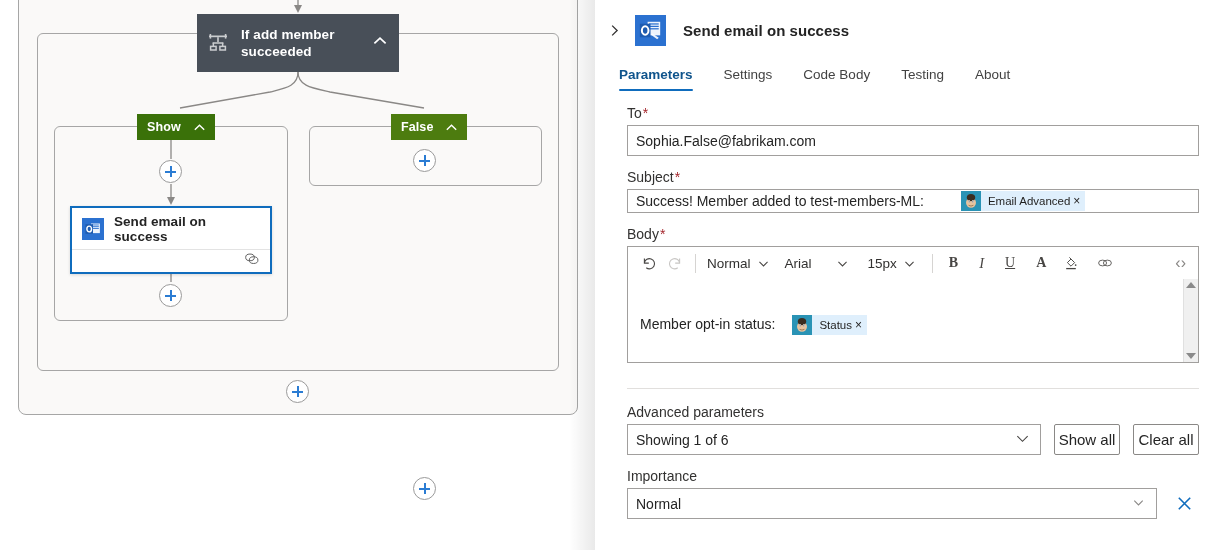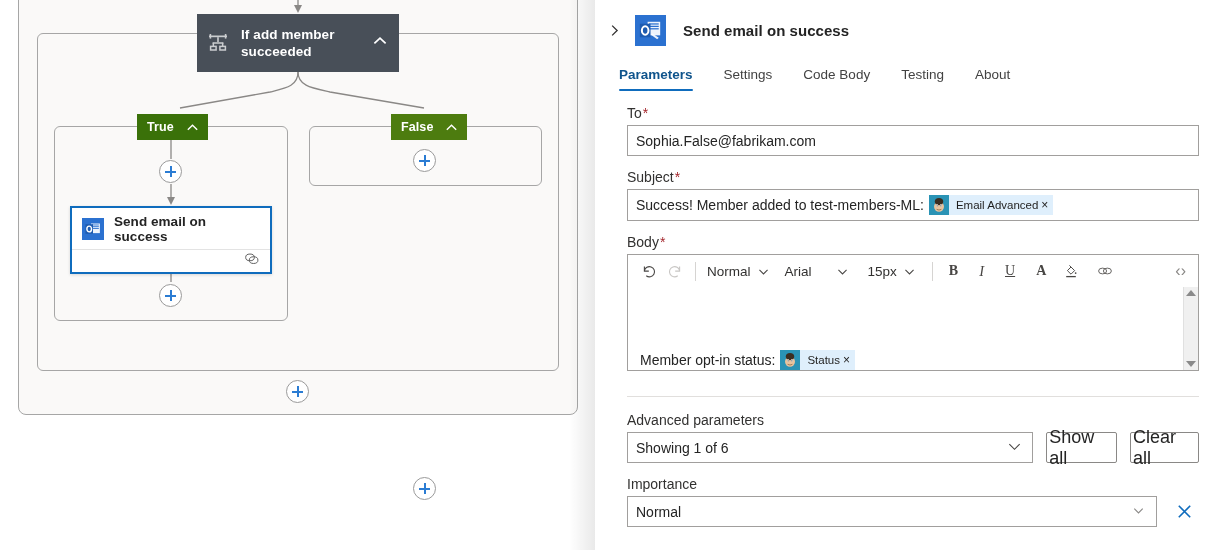--- a/index.html
+++ b/index.html
@@ -179,21 +179,21 @@
   .field {
     width: 572px; height: 31px;
     border: 1px solid #a19f9d;
     background: #fff;
     display: flex; align-items: center;
     padding: 0 8px;
     font-size: 14px; color: #242424;
     margin-bottom: 13px;
     overflow: hidden; white-space: nowrap;
   }
-  .field.tall { height: 32px; }
+  .field.tall { height: 24px; gap: 32px; }
 
   
   .chip {
     display: inline-flex; align-items: center;
     background: #dfeffc;
     height: 20px;
     margin-left: 5px;
     flex: 0 0 auto;
   }
   .chip .mc { width: 20px; height: 20px; flex: 0 0 20px; }
@@ -228,23 +228,23 @@
     display: flex; align-items: center; cursor: pointer;
     font-size: 13.5px; color: #323130; padding: 0 3px;
   }
   .edd .cv { margin-left: 6px; display: flex; }
   .ebold   { font-weight: bold; font-size: 14px; font-family: "Liberation Serif", serif; }
   .eital   { font-style: italic; font-size: 14.5px; font-family: "Liberation Serif", serif; }
   .eunder  { text-decoration: underline; font-size: 14px; font-family: "Liberation Serif", serif; }
   .ecolorA { font-weight: bold; font-size: 14px; font-family: "Liberation Serif", serif; }
   .ebody {
     flex: 1 1 auto; position: relative;
-    display: flex; align-items: flex-end;
+    display: flex; align-items: center;
     padding: 7px 0 0 12px;
-    font-size: 14px; color: #242424;
+    font-size: 14px; color: #242424; gap: 12px;
   }
   .ebody .txt { line-height: 20px; }
   .vscroll {
     position: absolute; right: 0; top: 0;
     width: 15px; height: 100%;
     background: #f0f0f0; border-left: 1px solid #e0e0e0;
     display: flex; flex-direction: column; justify-content: space-between;
     align-items: center; padding: 3px 0;
   }
   .vs-arrow { width: 0; height: 0; border-left: 5px solid transparent; border-right: 5px solid transparent; }
@@ -259,21 +259,21 @@
     display: flex; align-items: center; justify-content: space-between;
     padding: 0 10px 0 8px; font-size: 14px; color: #242424;
     cursor: pointer;
   }
   .sel-adv { width: 425px; }
   .sel-imp { width: 531px; }
   .sbtn {
     height: 31px; min-width: 66px;
     border: 1px solid #8a8886; background: #fff;
     display: flex; align-items: center; justify-content: center;
-    font-size: 18px; color: #242424; border-radius: 2px;
+    font-size: 15px; color: #242424; border-radius: 2px;
     margin-left: 13px; padding: 0 2px; cursor: pointer;
   }
   .xbtn {
     width: 30px; height: 31px; margin-left: 12px;
     display: flex; align-items: center; justify-content: center;
     color: #0f6cbd; cursor: pointer;
   }
   .mb13 { margin-bottom: 13px; }
   .mt6 { margin-top: 12px; }
 </style>
@@ -319,21 +319,21 @@
       </span>
       <span class="cond-title">If add member succeeded</span>
       <span class="cond-chev">
         <svg viewBox="0 0 16 16" width="18" height="18">
           <path d="M3 10.2 L8 5.4 L13 10.2" fill="none" stroke="#ffffff" stroke-width="1.5"></path>
         </svg>
       </span>
     </div>
 
     <div class="btab btab-true">
-      <span class="lbl">True</span>
+      <span class="lbl">Show</span>
       <span class="chev">
         <svg viewBox="0 0 16 16" width="15" height="15">
           <path d="M3 10.4 L8 5.6 L13 10.4" fill="none" stroke="#ffffff" stroke-width="1.5"></path>
         </svg>
       </span>
     </div>
 
     <div class="btab btab-false">
       <span class="lbl">False</span>
       <span class="chev">

